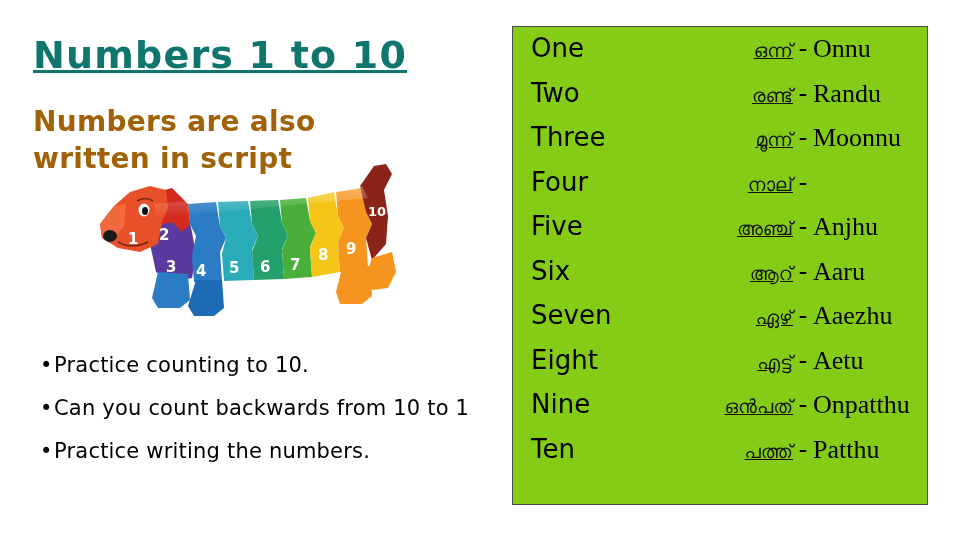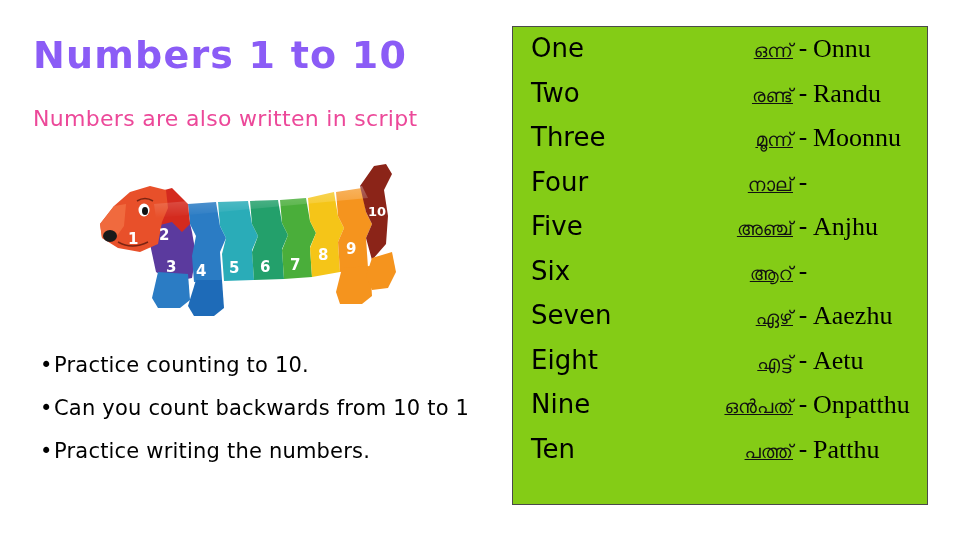--- a/index.html
+++ b/index.html
@@ -33,35 +33,36 @@
   }
 
   #slide-title {
     position: absolute;
     left: 33px;
     top: 36px;
     font-family: "DejaVu Sans", sans-serif;
     font-size: 38px;
     font-weight: bold;
     letter-spacing: 1.2px;
-    color: #8b5cf6;
+    color: #0f766e;
     line-height: 1.05;
     white-space: nowrap;
+    text-decoration: underline;
   }
 
   #subtitle {
     position: absolute;
     left: 33px;
     top: 104px;
     width: 400px;
     font-family: "DejaVu Sans", sans-serif;
-    font-size: 22px;
-    font-weight: normal;
+    font-size: 28px;
+    font-weight: bold;
     letter-spacing: 0.3px;
-    color: #ec4899;
+    color: #a16207;
     line-height: 1.32;
   }
 
   
   #puzzle-image {
     position: absolute;
     left: 96px;
     top: 160px;
     width: 300px;
     height: 170px;
@@ -316,20 +317,21 @@
         <span class="eng-word">Five</span>
         <span class="script-word">അഞ്ച്</span>
         <span class="dash">-</span>
         <span class="translit">Anjhu</span>
       </div>
 
       <div class="script-row">
         <span class="eng-word">Six</span>
         <span class="script-word">ആറ്</span>
         <span class="dash">-</span>
+        <span class="translit">Aaru</span>
       </div>
 
       <div class="script-row">
         <span class="eng-word">Seven</span>
         <span class="script-word">ഏഴ്</span>
         <span class="dash">-</span>
         <span class="translit">Aaezhu</span>
       </div>
 
       <div class="script-row">

